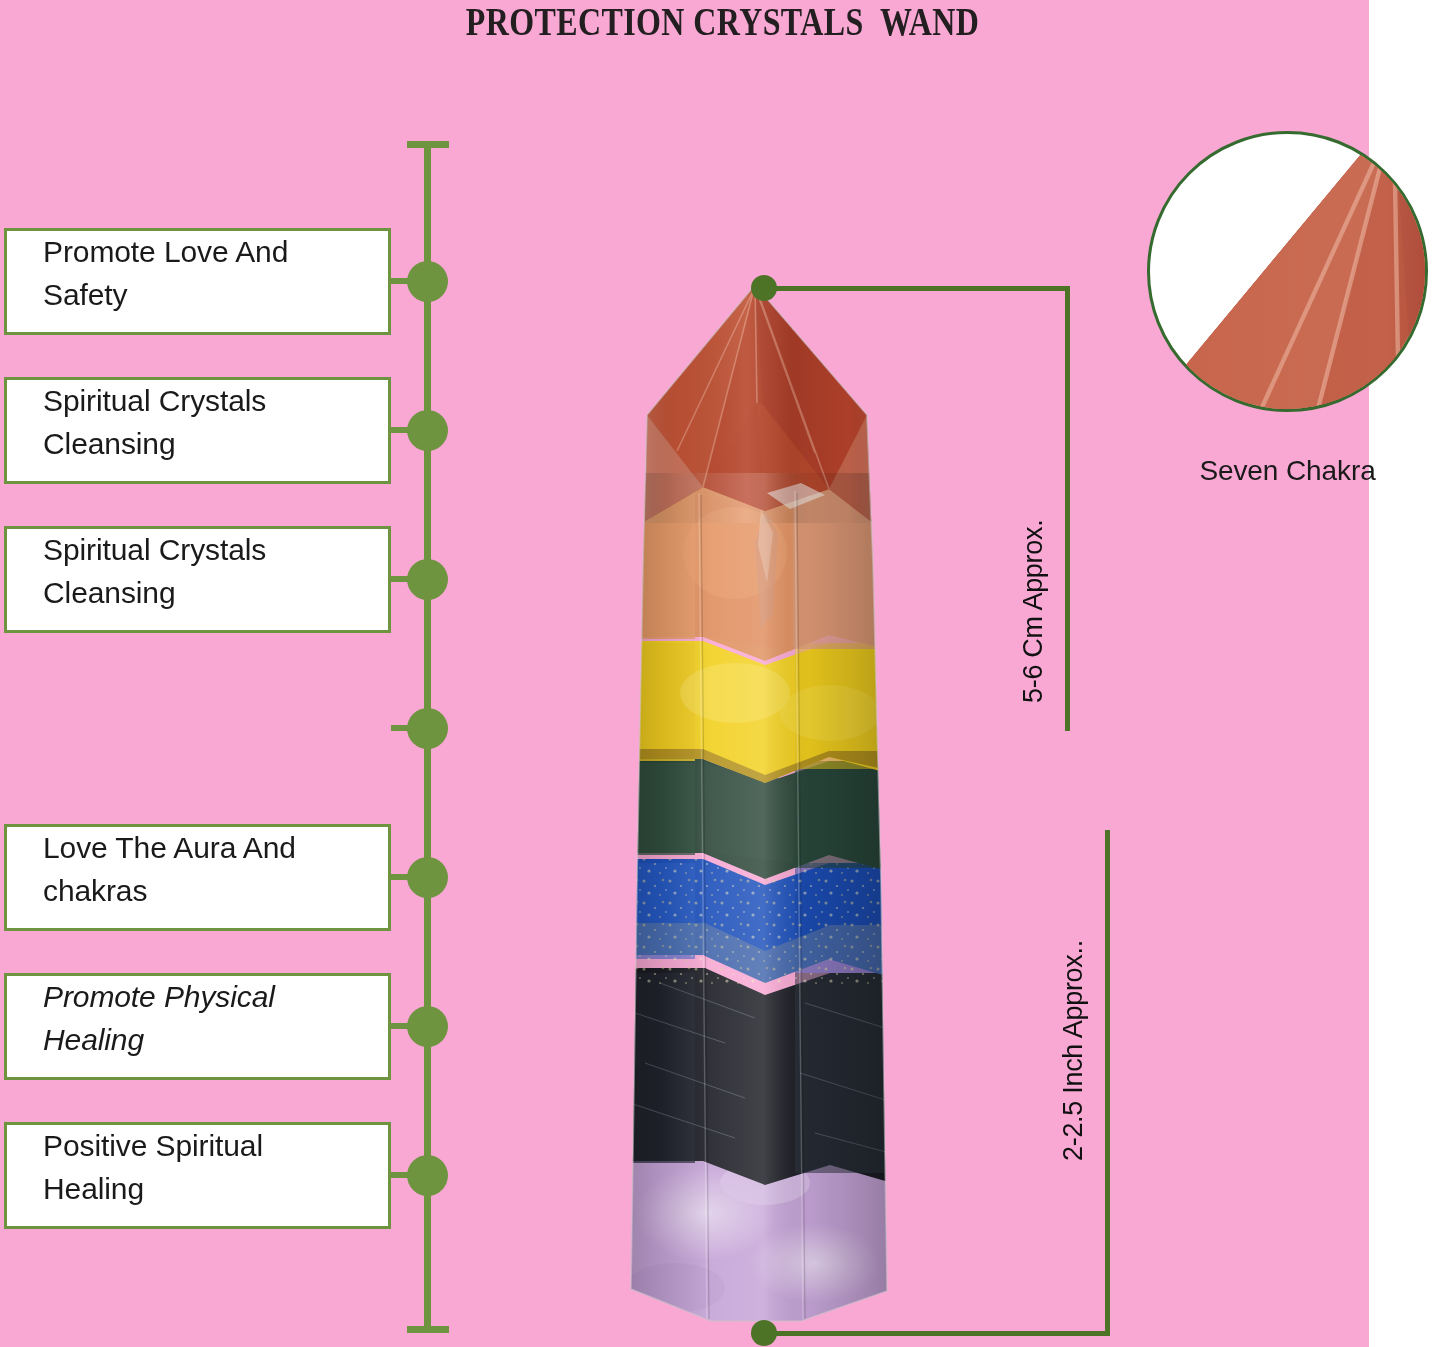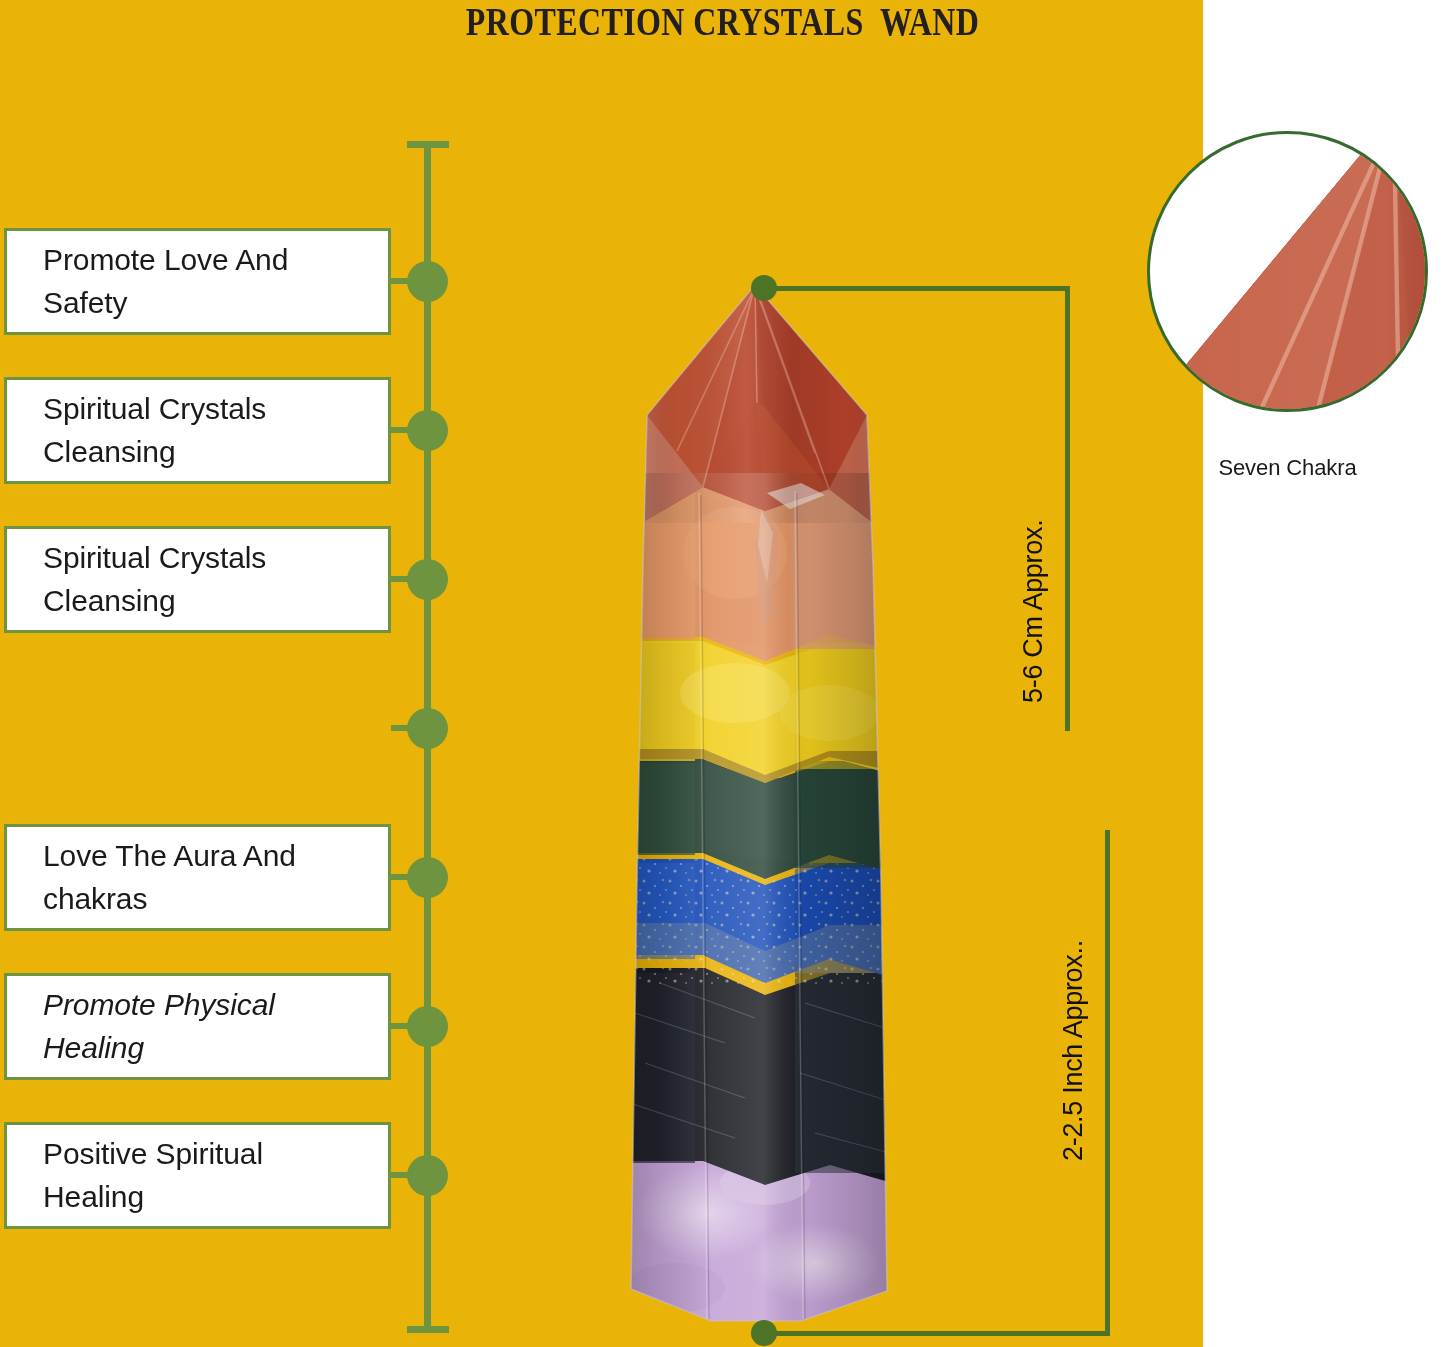--- a/index.html
+++ b/index.html
@@ -7,23 +7,23 @@
   html, body {
     width: 1445px;
     height: 1347px;
     background: #ffffff;
     font-family: "Liberation Sans", sans-serif;
     overflow: hidden;
   }
 
   #stage {
     position: relative;
-    width: 1203px;
+    width: 1369px;
     height: 1347px;
-    background: #eab308;
+    background: #f9a8d4;
   }
 
   
   #page-title {
     position: absolute;
     left: 0;
     top: -2px;
     width: 1445px;
     text-align: center;
     font-family: "Liberation Serif", serif;
@@ -46,21 +46,21 @@
   }
 
   .feature-box {
     position: absolute;
     left: 4px;
     width: 387px;
     height: 107px;
     border: 3px solid #6f9440;
     background: #ffffff;
     display: flex;
-    align-items: center;
+    align-items: flex-start;
   }
 
   .feature-label {
     display: block;
     width: 380px;
     padding-left: 36px;
     padding-right: 0px;
     font-size: 30px;
     line-height: 1.42;
     color: #1a1a1a;
@@ -161,21 +161,21 @@
   #inset-circle svg {
     position: absolute;
     display: block;
   }
   #inset-caption {
     position: absolute;
     left: 1147px;
     top: 455px;
     width: 281px;
     text-align: center;
-    font-size: 22px;
+    font-size: 28px;
     color: #1a1a1a;
     letter-spacing: -0.1px;
   }
 </style>
 </head>
 <body>
 
 <div id="stage">
 
   <div id="page-title">PROTECTION CRYSTALS  WAND</div>

